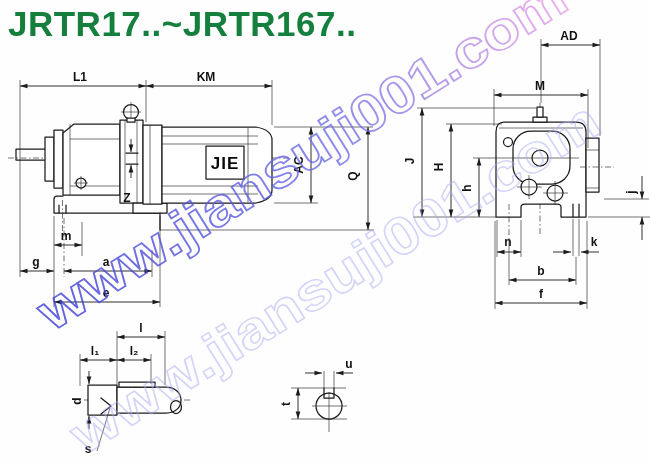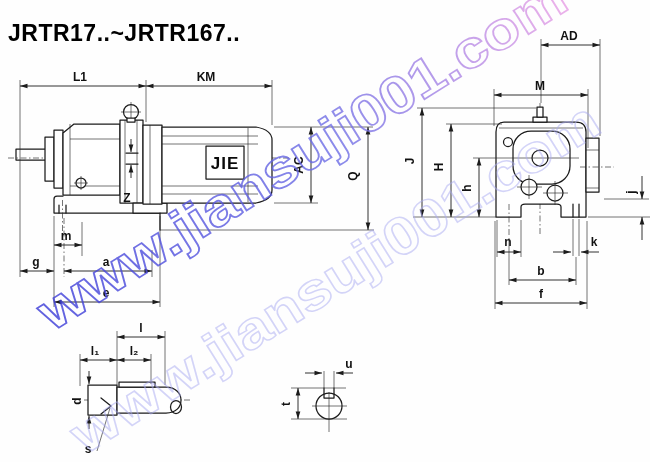--- a/index.html
+++ b/index.html
@@ -1,19 +1,19 @@
 <!DOCTYPE html>
 <html><head>
 <meta charset="utf-8">
 <style>
   html,body{margin:0;padding:0;background:#ffffff;}
   #page{position:relative;width:650px;height:462px;background:#fefefe;overflow:hidden;
         font-family:"Liberation Sans","DejaVu Sans",sans-serif;}
-  #title{position:absolute;left:8px;top:20px;font-size:23px;font-weight:900;
-         letter-spacing:.5px;color:#000000;white-space:nowrap;}
+  #title{position:absolute;left:8px;top:4px;font-size:35px;font-weight:900;
+         letter-spacing:.5px;color:#15803d;white-space:nowrap;}
   svg{position:absolute;left:0;top:0;}
   .out{stroke:#1c1c1c;stroke-width:1.25;fill:none;stroke-linecap:round;stroke-linejoin:round;}
   .outf{stroke:#1c1c1c;stroke-width:1.25;fill:#ffffff;stroke-linejoin:round;}
   .thin{stroke:#2a2a2a;stroke-width:.65;fill:none;}
   .dash{stroke:#2a2a2a;stroke-width:.65;fill:none;stroke-dasharray:6 2.5 1.5 2.5;}
   .dim{stroke:#1c1c1c;stroke-width:.9;fill:none;}
   .d2{marker-start:url(#ah);marker-end:url(#ah);}
   .d1{marker-end:url(#ah);}
   .lbl{font-size:12px;font-weight:700;fill:#111;}
   .logo{font-size:17px;font-weight:900;fill:#0a0a0a;letter-spacing:1px;}

